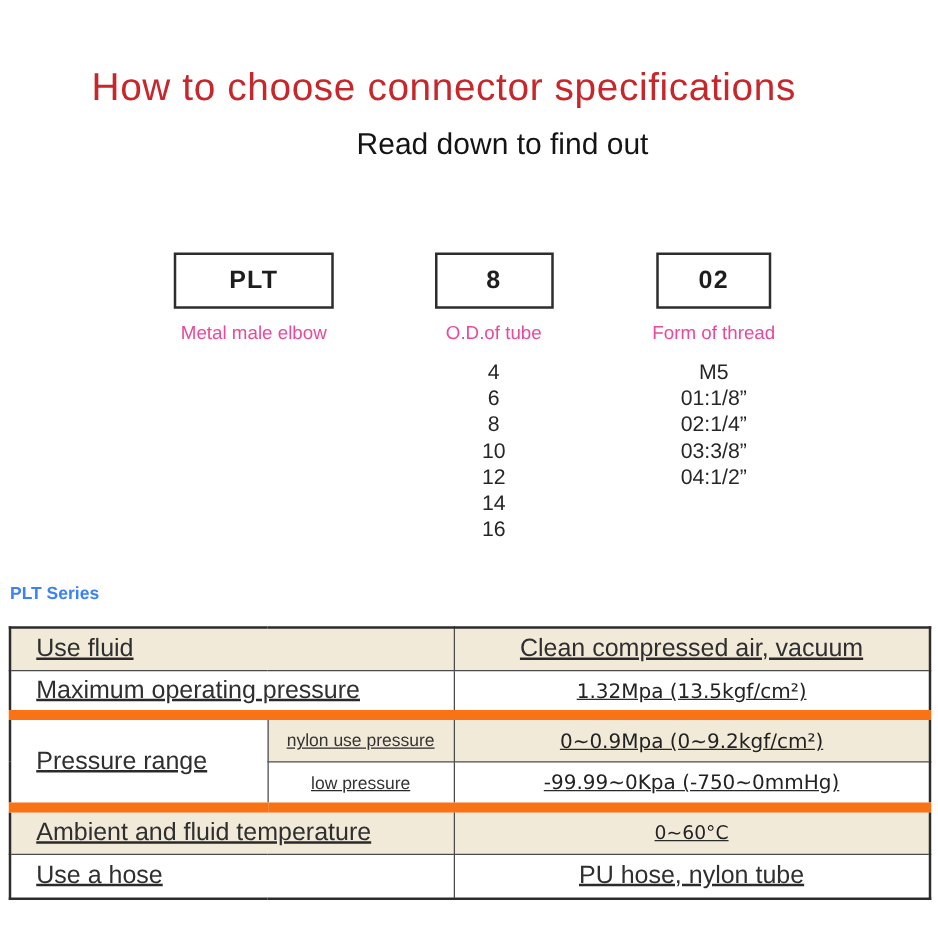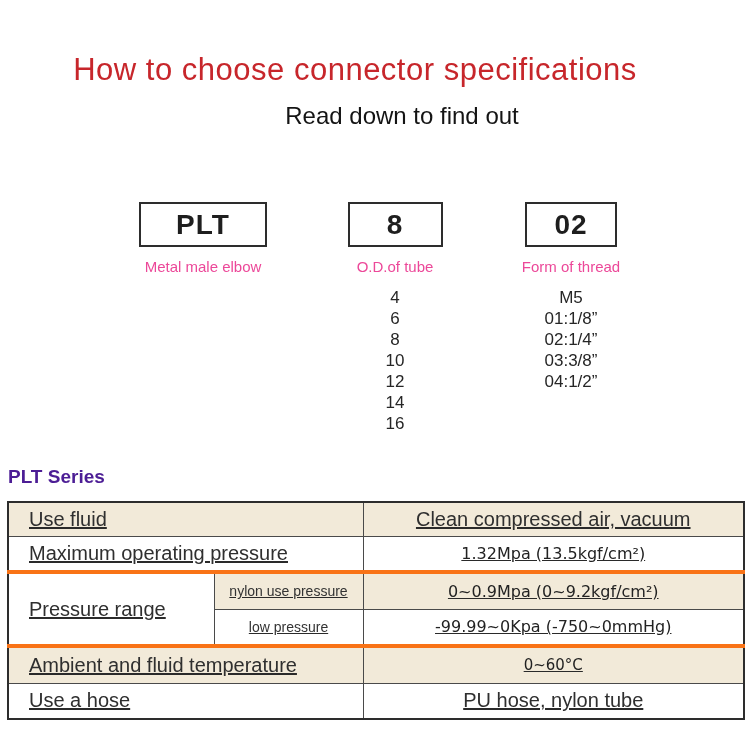--- a/index.html
+++ b/index.html
@@ -17,40 +17,40 @@
     text-align: center; font-size: 24px; font-weight: 400; color: #141414; margin-left: 27px;
   }
 
   .sel-col { position: absolute; top: 202px; width: 220px; text-align: center; }
   .sel-col.c1 { left: 93px; }
   .sel-col.c2 { left: 285px; }
   .sel-col.c3 { left: 461px; }
   .code-box {
     margin: 0 auto; height: 45px; border: 2px solid #2d2d2d; background: #fff;
     display: flex; align-items: center; justify-content: center;
-    font-size: 28px; font-weight: 700; color: #1e1e1e; letter-spacing: 1px;
+    font-size: 20px; font-weight: 700; color: #1e1e1e; letter-spacing: 1px;
   }
   .c1 .code-box { width: 128px; }
   .c2 .code-box { width: 95px; }
   .c3 .code-box { width: 92px; }
   .box-label { margin-top: 11px; font-size: 15px; color: #ec4899; }
   .opt-list { margin-top: 12px; font-size: 17px; line-height: 21px; color: #262626; }
   .opt-list span { display: block; }
 
   .series-heading {
     position: absolute; top: 466px; left: 8px;
-    font-size: 19px; font-weight: 700; color: #4c1d95;
+    font-size: 14px; font-weight: 700; color: #3b82f6;
   }
 
   .spec-table {
     position: absolute; top: 501px; left: 7px; width: 736px;
     border-collapse: collapse; border: 2px solid #2d2d2d; table-layout: fixed; text-decoration: underline;
   }
   .spec-table td { border: 1px solid #4a4a4a; vertical-align: middle; }
-  .spec-table td.thick-b { border-bottom: 4px solid #f97316; }
+  .spec-table td.thick-b { border-bottom: 8px solid #f97316; }
   .bg { background: #f2ead9; }
   .lbl { font-size: 20px; color: #2f2f2f; padding-left: 20px; text-align: left; }
   .big-val { font-size: 20px; color: #2f2f2f; text-align: center; }
   .num-val { font-family: "DejaVu Sans", sans-serif; font-size: 16px; color: #222; text-align: center; }
   .temp-val { font-family: "DejaVu Sans", sans-serif; font-size: 15px; color: #222; text-align: center; }
   .sub-lbl { font-size: 14px; color: #333; text-align: center; }
 </style>
 </head>
 <body>
 

